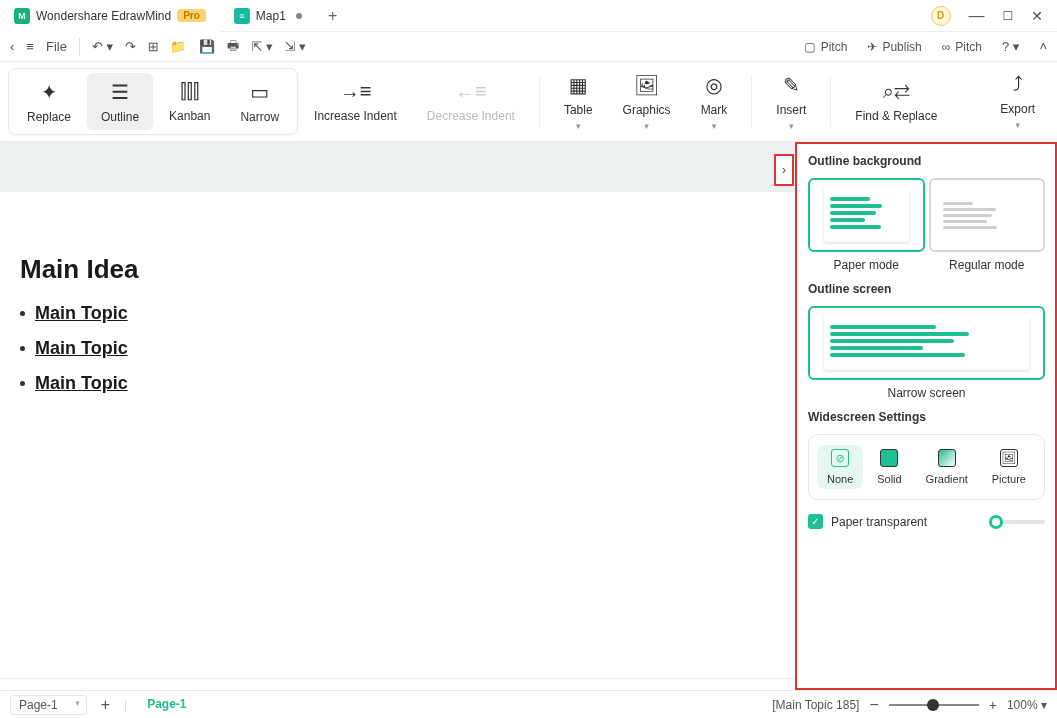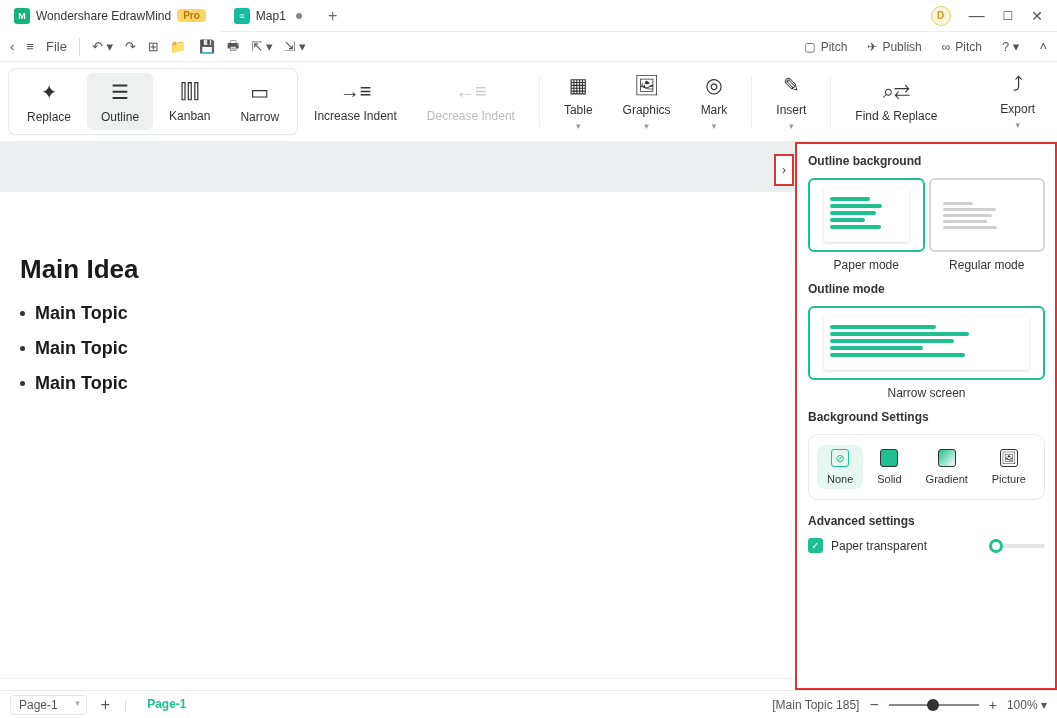--- a/index.html
+++ b/index.html
@@ -32,21 +32,21 @@
   .rb-sep { width:1px; background:#eee; margin: 8px 8px; }
   .rb-drop { font-size:9px; color:#999; margin-top:-2px; }
   .ribbon-right { margin-left:auto; }
 
   .workspace { display:flex; height: calc(100% - 32px - 30px - 80px - 28px); position:relative; }
   .canvas-wrap { flex:1; display:flex; flex-direction:column; overflow:hidden; }
   .canvas-top-shade { height: 50px; background:#eceff0; }
   .collapse-handle { position:absolute; top:12px; right:263px; width:20px; height:32px; border:2px solid #d33; display:flex; align-items:center; justify-content:center; color:#444; background:#fff; z-index:5; cursor:pointer; }
   .doc { padding: 62px 0 0 20px; color:#1a1a1a; }
   .doc h1 { font-size:26px; font-weight:700; margin-bottom:18px; }
-  .doc ul { list-style:none; }
+  .doc ul { list-style:none;text-decoration:underline; }
   .doc li { font-size:18px; font-weight:700; margin-bottom:14px; display:flex; align-items:center; gap:10px; }
   .bullet { width:5px;height:5px;border-radius:50%;background:#333; display:inline-block; }
   .hscroll { height:12px; background:#fff; border-top:1px solid #eee; margin-top:auto; }
 
   .sidepanel { width:262px; border-left:1px solid #eee; padding: 10px 12px 12px; outline:2px solid #d33; outline-offset:-2px; overflow:auto; }
   .sp-title { font-size:12px; font-weight:700; margin: 2px 0 10px; }
   .sp-row { display:flex; gap:4px; margin-bottom:4px; }
   .sp-card { flex:1; display:flex; flex-direction:column; align-items:center; gap:6px; }
   .thumb { width:100%; height:74px; border:2px solid #d7d7d7; border-radius:6px; background:#fff; display:flex; align-items:center; justify-content:center; position:relative; overflow:hidden; }
   .thumb.selected { border-color:#1fbf92; }
@@ -242,57 +242,56 @@
               <div class="gr-line" style="width:60%"></div>
               <div class="gr-line" style="width:56%"></div>
               <div class="gr-line" style="width:50%"></div>
               <div class="gr-line" style="width:62%"></div>
             </div>
         </div>
         <span class="sp-caption">Regular mode</span>
       </div>
     </div>
 
-    <div class="sp-title" style="margin-top:10px">Outline mode</div>
+    <div class="sp-title" style="margin-top:10px">Outline screen</div>
     <div class="sp-row">
       <div class="sp-card">
         <div class="thumb selected">
           <div class="paper-inner">
               <div class="pp-line g1"></div>
               <div class="pp-line g2"></div>
               <div class="pp-line g3"></div>
               <div class="pp-line g4"></div>
               <div class="pp-line g5"></div>
             </div>
         </div>
         <span class="sp-caption">Narrow screen</span>
       </div>
     </div>
 
-    <div class="sp-title" style="margin-top:10px">Background Settings</div>
+    <div class="sp-title" style="margin-top:10px">Widescreen Settings</div>
     <div class="bg-settings">
       <div class="bg-opt selected">
           <span class="bg-ico">⊘</span>
           <span class="bg-label">None</span>
         </div>
       <div class="bg-opt">
           <span class="bg-ico" style="background:#1fbf92"></span>
           <span class="bg-label">Solid</span>
         </div>
       <div class="bg-opt">
           <span class="bg-ico grad"></span>
           <span class="bg-label">Gradient</span>
         </div>
       <div class="bg-opt">
           <span class="bg-ico pic">🖼</span>
           <span class="bg-label">Picture</span>
         </div>
     </div>
 
-    <div class="sp-title">Advanced settings</div>
     <div class="adv-row">
       <span class="chk">✓</span>
       <span>Paper transparent</span>
       <span class="switch">
           <span class="switch-knob"></span>
         </span>
     </div>
   </div>
 </div>
 

